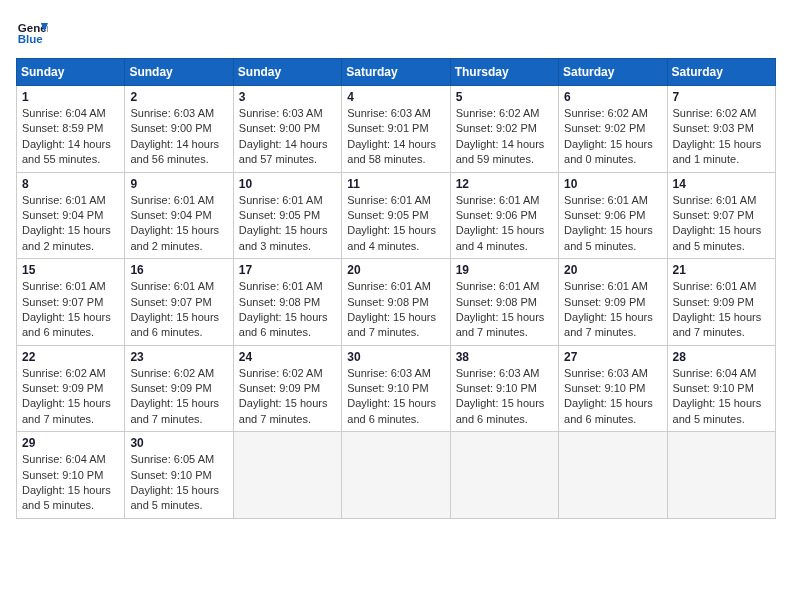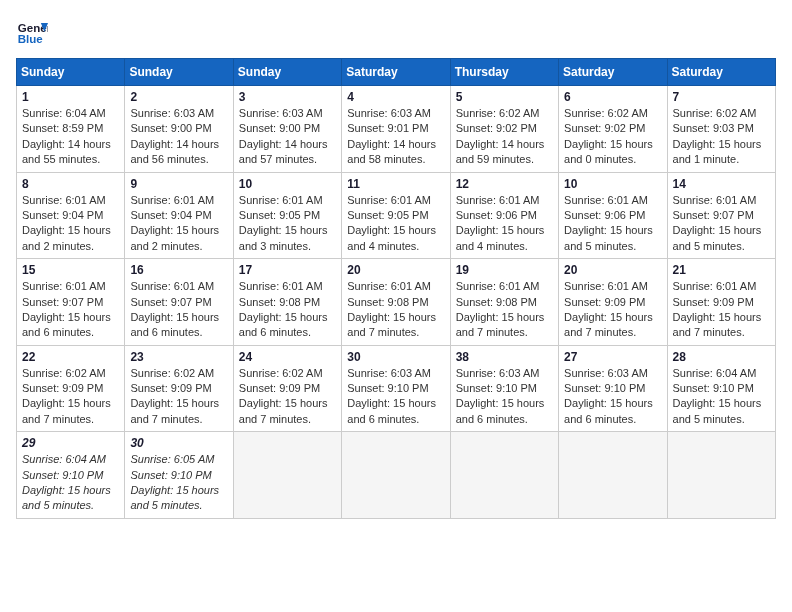--- a/index.html
+++ b/index.html
@@ -74,21 +74,20 @@
     .cell-text {
       font-size: 11px;
       line-height: 1.4;
       color: #333;
     }
     .week-row td {
       height: 80px;
     }
     .last-row td {
       height: 70px;
-      font-style: italic;
     }
   </style>
 </head>
 <body>
 
 <div class="header">
   <div class="logo">
     <svg class="logo-icon" viewBox="0 0 36 36">
       <text x="2" y="18" font-size="13" font-weight="bold" fill="#1a1a2e">General</text>
       <text x="2" y="30" font-size="13" font-weight="bold" fill="#1565c0">Blue</text>

